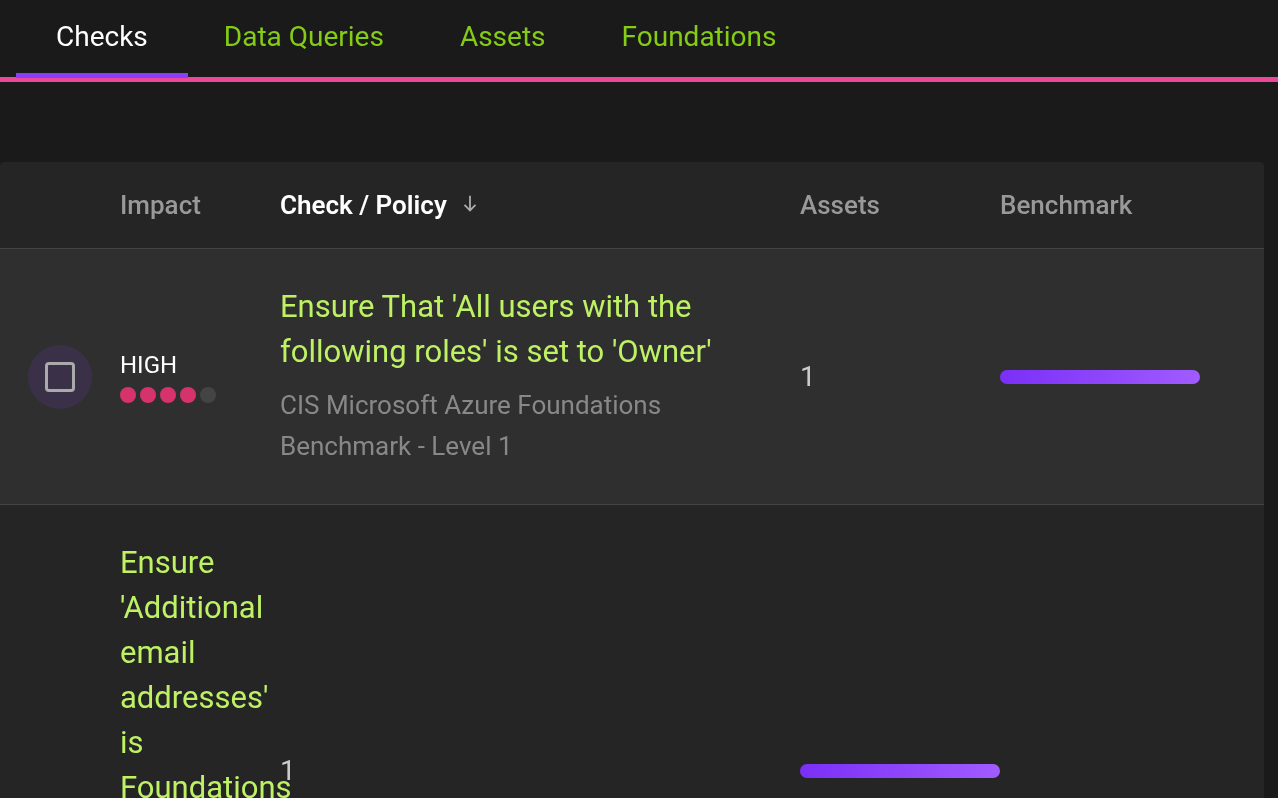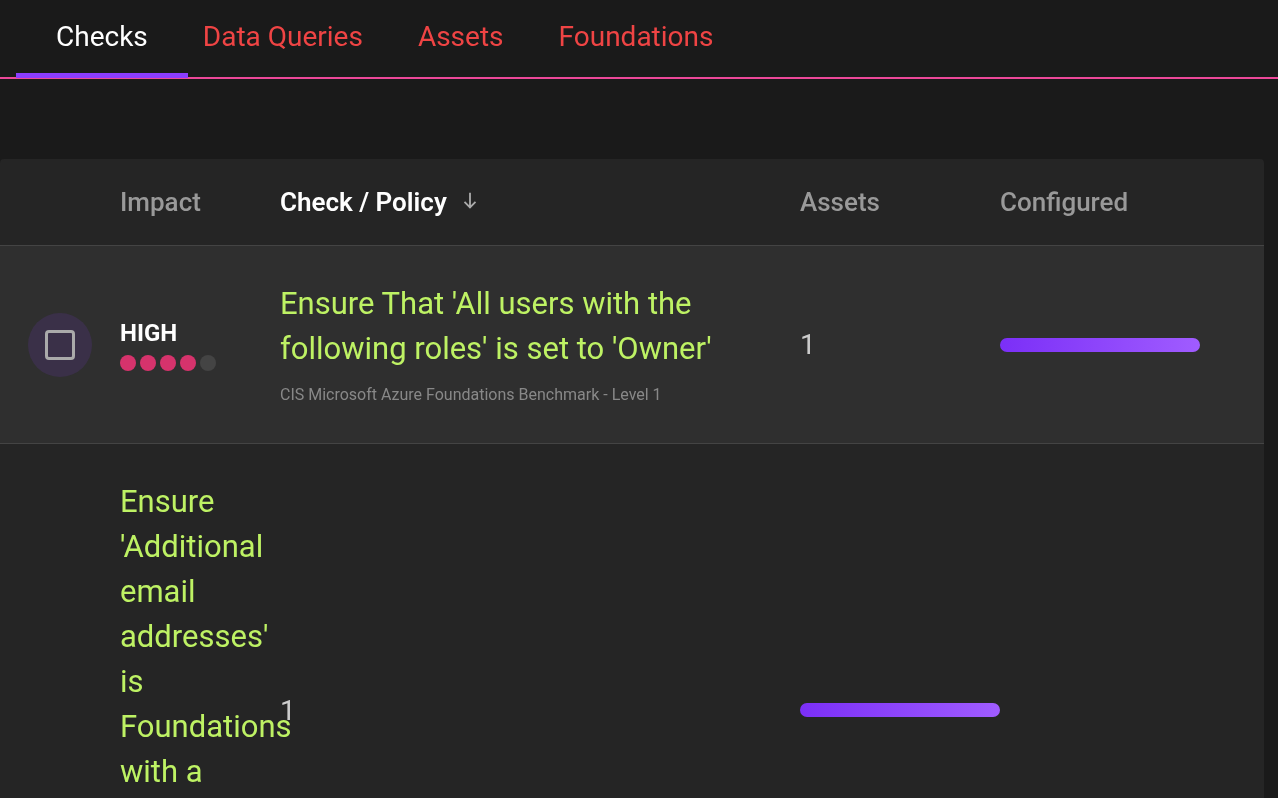--- a/index.html
+++ b/index.html
@@ -6,28 +6,28 @@
   body {
     background: #1a1a1a;
     color: #fff;
     font-family: -apple-system, BlinkMacSystemFont, "Segoe UI", Roboto, sans-serif;
     width: 1278px;
     height: 798px;
     overflow: hidden;
   }
   .tabs {
     display: flex;
-    gap: 55px;
+    gap: 76px;
     padding: 20px 40px 0 56px;
-    border-bottom: 2px solid #ec4899;
+    border-bottom: 5px solid #ec4899;
     position: relative;
   }
   .tab {
     font-size: 28px;
-    color: #ef4444;
+    color: #84cc16;
     padding-bottom: 24px;
     cursor: pointer;
     position: relative;
   }
   .tab.active {
     color: #fff;
   }
   .tab.active::after {
     content: "";
     position: absolute;
@@ -94,21 +94,21 @@
   }
   .checkbox {
     width: 30px;
     height: 30px;
     border: 3px solid #aaa;
     border-radius: 4px;
   }
   .impact-label {
     font-size: 24px;
     color: #fff;
-    font-weight: 700;
+    font-weight: 400;
     margin-bottom: 8px;
   }
   .dots {
     display: flex;
     gap: 4px;
   }
   .dot {
     width: 16px;
     height: 16px;
     border-radius: 50%;
@@ -117,21 +117,21 @@
   .dot.high { background: #d6336c; }
   .dot.medium { background: #1c98e6; }
   .check-title {
     font-size: 31px;
     color: #bef264;
     line-height: 1.45;
     margin-bottom: 10px;
     padding-right: 20px;
   }
   .check-sub {
-    font-size: 16px;
+    font-size: 26px;
     color: #888;
     line-height: 1.6;
     padding-right: 30px;
   }
   .assets-val {
     font-size: 28px;
     color: #ccc;
   }
   .progress {
     width: 200px;
@@ -157,21 +157,21 @@
       <div class="th">Impact</div>
       <div class="th sorted">
         <span>Check / Policy</span>
         <span class="sort-icon">
           <svg viewBox="0 0 24 24">
               <path d="M12 4 L12 20 M6 14 L12 20 L18 14"></path>
             </svg>
         </span>
       </div>
       <div class="th">Assets</div>
-      <div class="th">Configured</div>
+      <div class="th">Benchmark</div>
     </div>
     <div id="rows">
         <div class="row hover">
           <div class="checkbox-wrap">
             <div class="checkbox-circle">
               <div class="checkbox"></div>
             </div>
           </div>
           <div>
             <div class="impact-label">HIGH</div>

